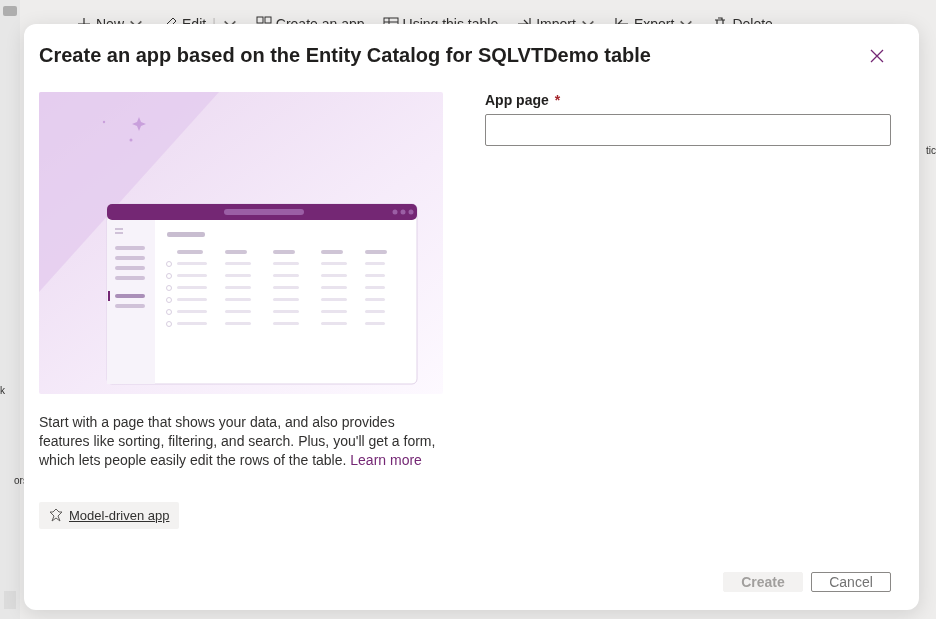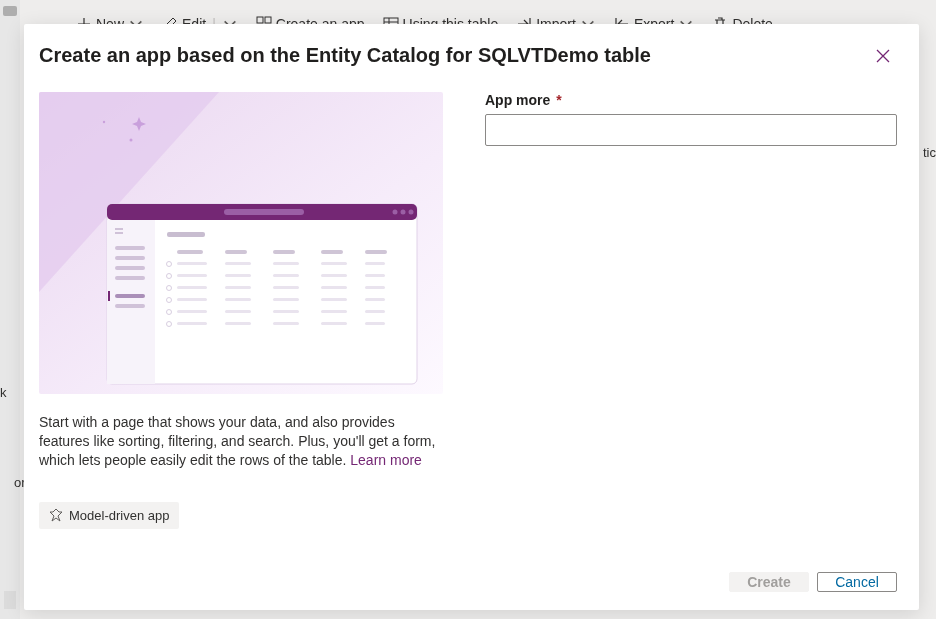--- a/index.html
+++ b/index.html
@@ -52,22 +52,22 @@
     background: rgba(0,0,0,0.02);
   }
 
   
   .modal {
     position: absolute;
     top: 24px; left: 24px;
     width: 895px; height: 586px;
     background: #ffffff;
     box-shadow: 0 4px 20px rgba(0,0,0,0.12);
-    border-radius: 2px;
-    padding: 16px 22px 18px 15px;
+    border-radius: 12px;
+    padding: 16px 28px 18px 15px;
     display: flex;
     flex-direction: column;
   }
 
   .modal-header {
     display: flex;
     align-items: flex-start;
     justify-content: space-between;
   }
 
@@ -122,20 +122,21 @@
     display: inline-flex;
     align-items: center;
     gap: 6px;
     background: #f3f2f1;
     border: 0;
     font-size: 13px;
     color: #323130;
     padding: 6px 10px;
     border-radius: 2px;
     margin-top: 18px;
+    text-decoration: underline;
   }
   .chip-icon { width: 14px; height: 14px; display: inline-flex; }
 
   .field-label {
     font-size: 14px;
     font-weight: 600;
     color: #201f1e;
     display: block;
     margin-bottom: 6px;
   }
@@ -169,26 +170,26 @@
   .btn-primary {
     background: #f3f2f1;
     border: 1px solid #f3f2f1;
     color: #a19f9d;
     font-weight: 600;
     cursor: default;
   }
   .btn-secondary {
     background: #ffffff;
     border: 1px solid #8a8886;
-    color: #0369a1;
+    color: #737373;
   }
 
   .bg-side-text {
     position: absolute;
-    font-size: 13px;
+    font-size: 10px;
     color: #323130;
     right: 0;
   }
 </style>
 </head>
 <body>
 
 <div class="bg-scrollbar">
   <div class="thumb"></div>
   <div class="thumb2"></div>
@@ -413,21 +414,21 @@
           <svg viewBox="0 0 14 14">
               <path d="M7 1 L10 4 L13 4 L9 8 L11 13 L7 10 L3 13 L5 8 L1 4 L4 4 Z" fill="none" stroke="#605e5c" stroke-width="1"></path>
             </svg>
         </span>
         <span>Model-driven app</span>
       </div>
     </div>
 
     <div class="right-col">
       <label class="field-label">
-        <span>App more</span>
+        <span>App page</span>
         <span class="req">*</span>
       </label>
       <input type="text" class="text-input" value="" style="">
     </div>
   </div>
 
   <div class="modal-footer">
     <button class="btn btn-primary" disabled="">Create</button>
     <button class="btn btn-secondary">Cancel</button>
   </div>

